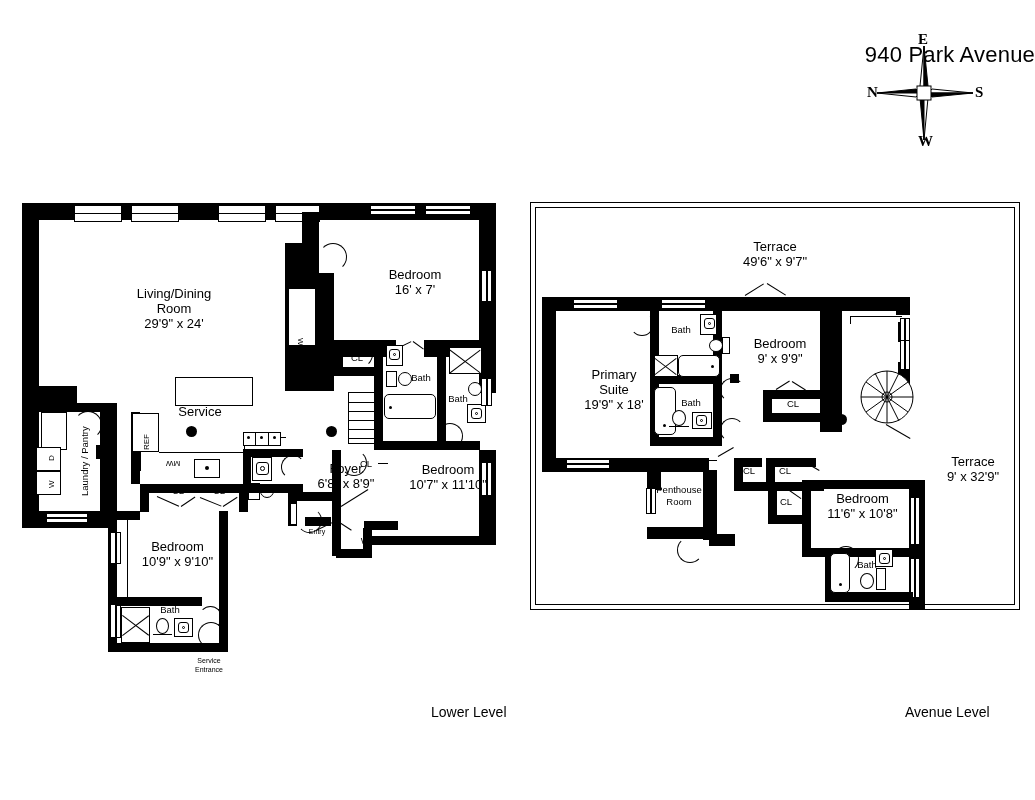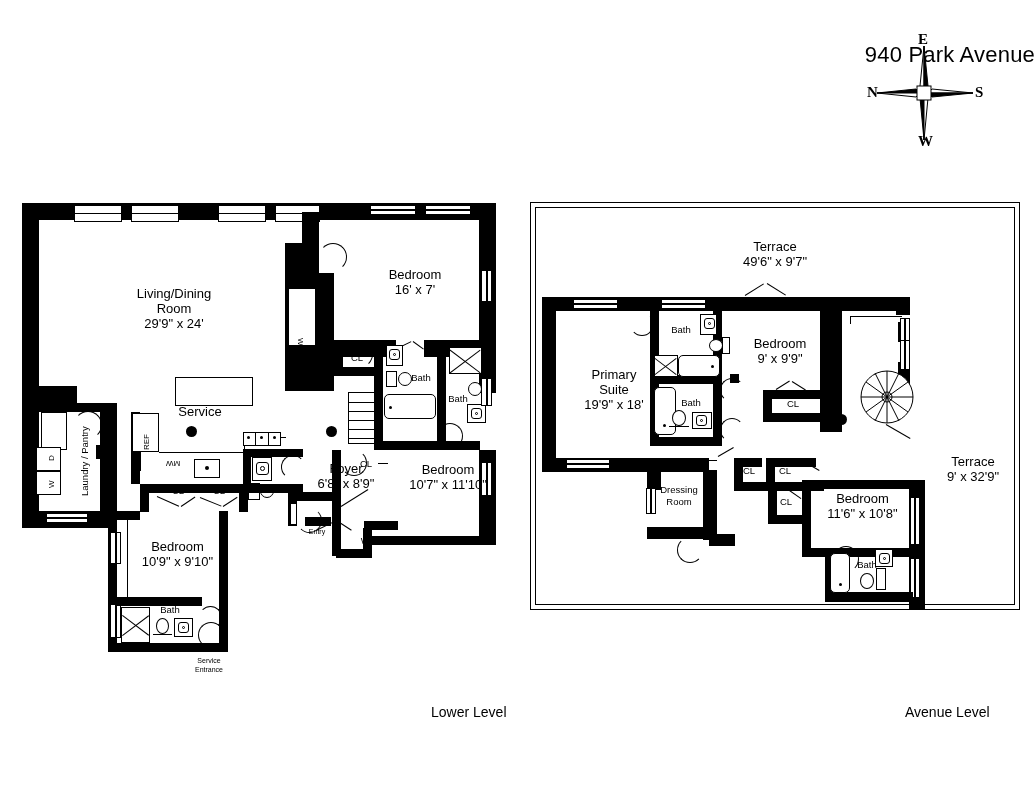--- a/index.html
+++ b/index.html
@@ -412,21 +412,21 @@
 
   <div class="w" style="left:127px;top:458px;width:14px;height:32px;"></div>
   <div class="w" style="left:127px;top:458px;width:62px;height:14px;"></div>
   <div class="ln" style="left:141px;top:465px;width:44px;height:2px;"></div>
   <div class="w" style="left:127px;top:527px;width:62px;height:12px;"></div>
   <div class="w" style="left:183px;top:470px;width:14px;height:70px;"></div>
   <div class="w" style="left:189px;top:534px;width:26px;height:12px;"></div>
   <div class="win" style="left:126px;top:488px;width:5px;height:26px;"></div>
   <div class="win" style="left:131px;top:488px;width:5px;height:26px;"></div>
   <div class="lbl sm" style="left:128px;top:484px;width:62px;line-height:1.3;">
-    <div>Dressing</div>
+    <div>Penthouse</div>
     <div>Room</div>
   </div>
   <div class="swing" style="left:157px;top:537px;width:24px;height:24px;"></div>
 
   <div class="w" style="left:214px;top:458px;width:9px;height:32px;"></div>
   <div class="w" style="left:214px;top:458px;width:28px;height:9px;"></div>
   <div class="w" style="left:214px;top:482px;width:32px;height:9px;"></div>
   <div class="lbl sm" style="left:214px;top:466px;width:30px;">CL</div>
   <div class="w" style="left:246px;top:458px;width:9px;height:33px;"></div>
   <div class="w" style="left:246px;top:458px;width:50px;height:9px;"></div>

